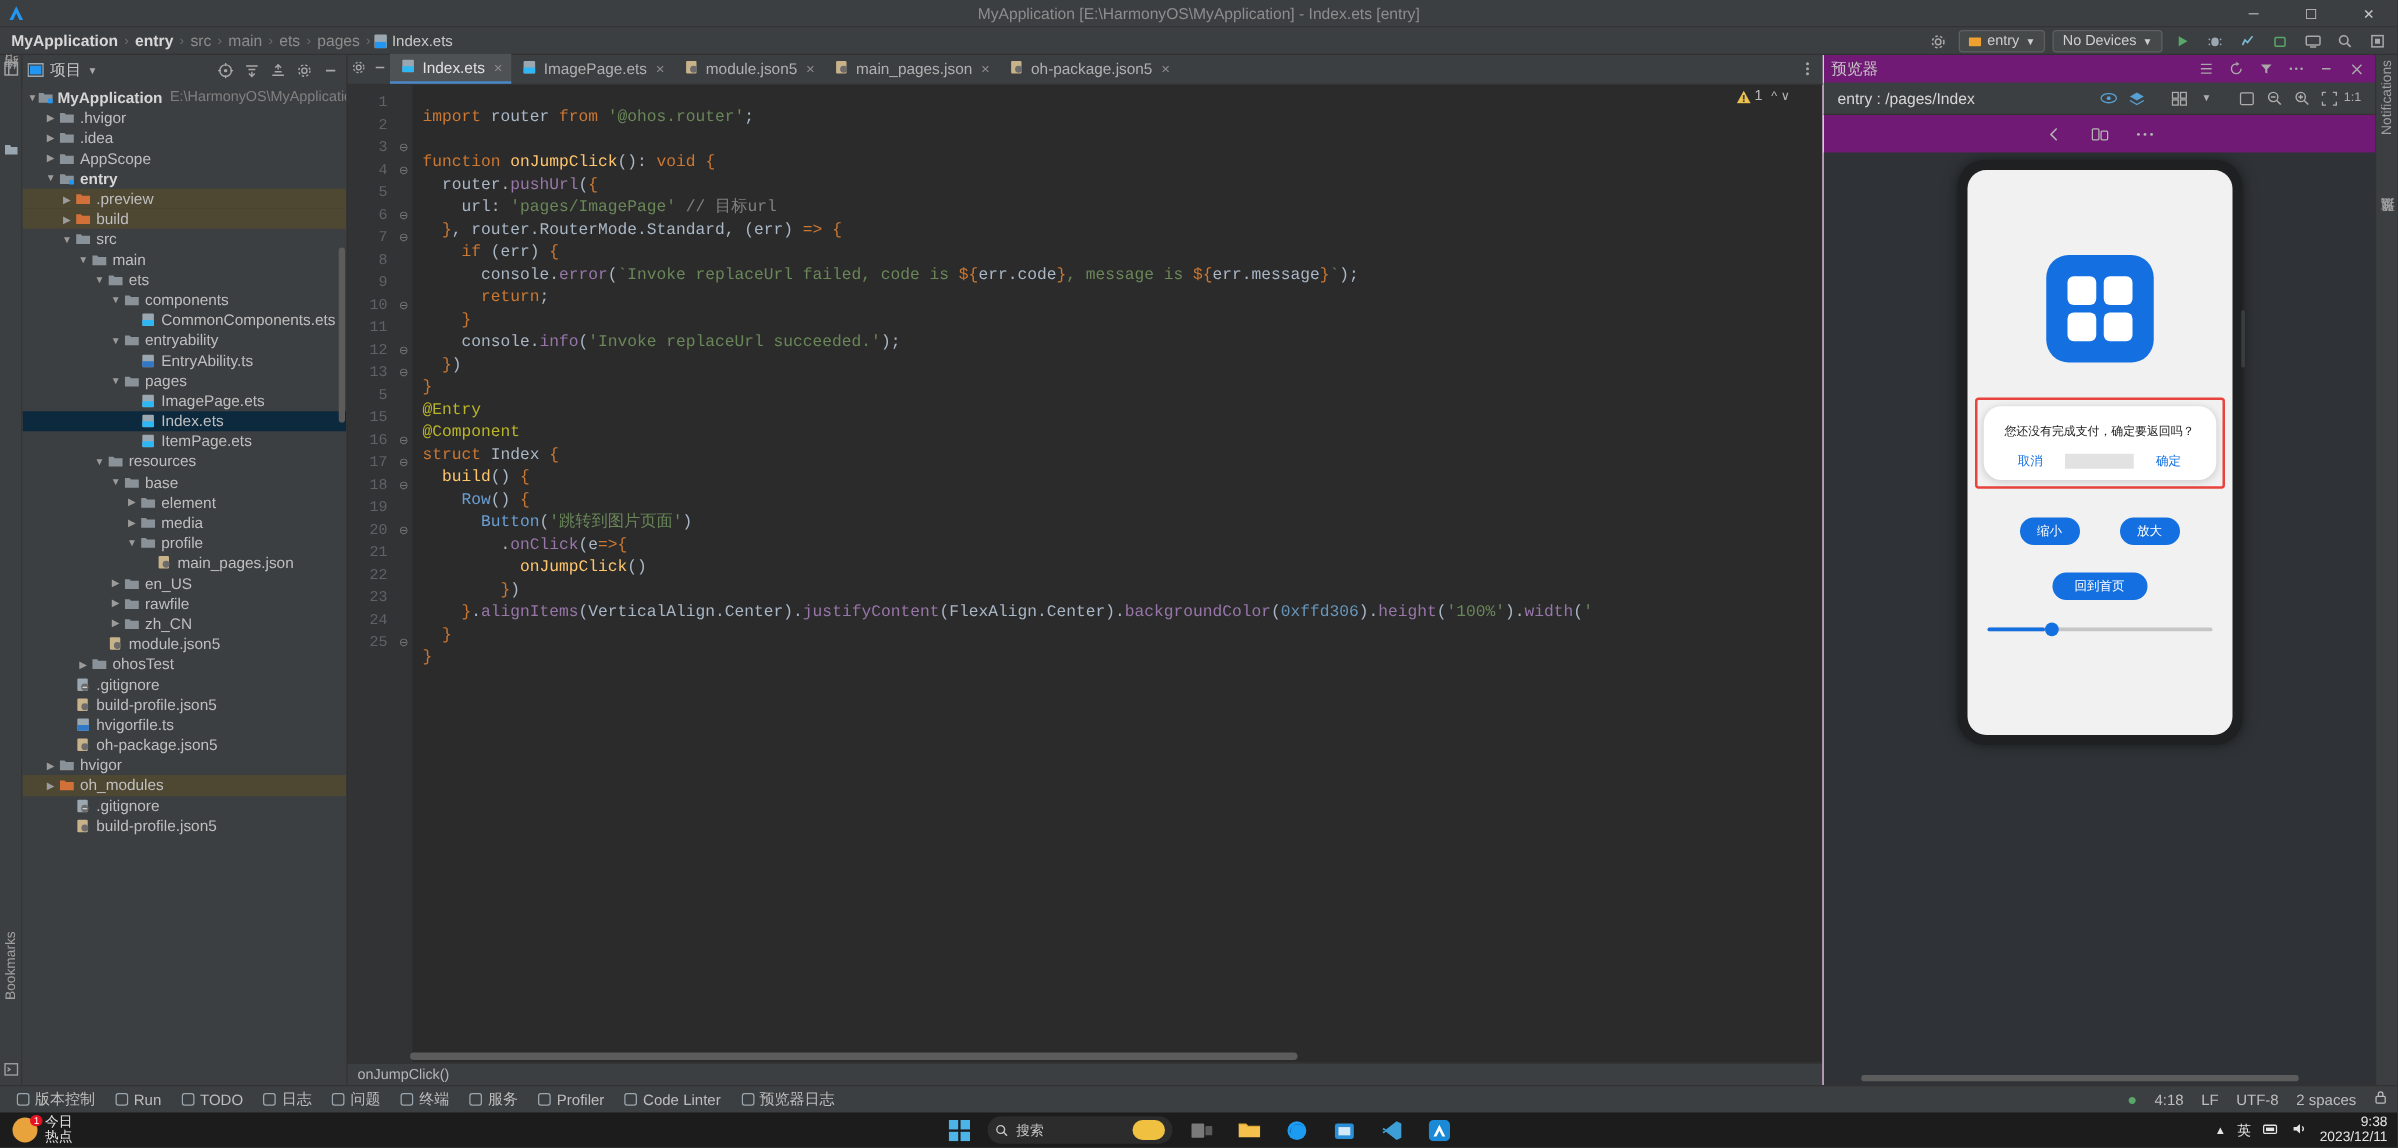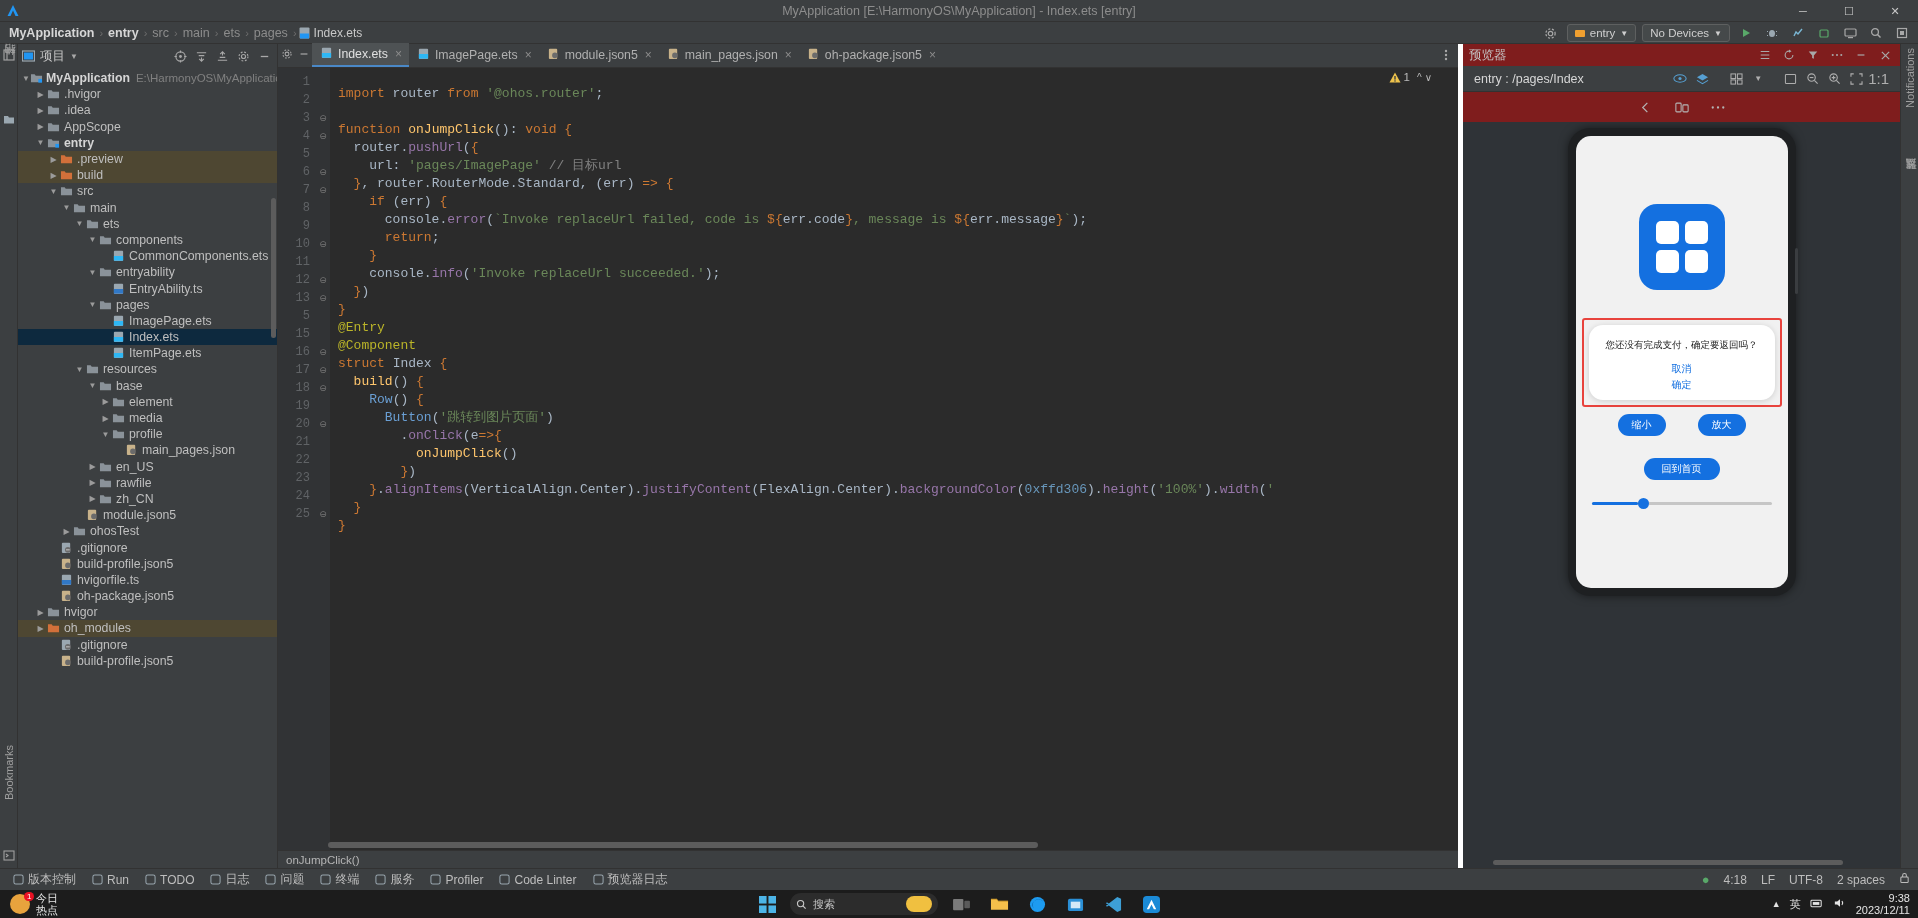--- a/index.html
+++ b/index.html
@@ -98,21 +98,21 @@
   }
   .code div{ height:18px; }
   .kw{color:#cc7832;} .str{color:#6a8759;} .cmt{color:#808080;} .fn{color:#ffc66d;}
   .num{color:#6897bb;} .deco{color:#bbb529;} .type{color:#a9b7c6;} .cls{color:#a9b7c6;}
   .purple{color:#9876aa;} .brace{color:#cc7832;} .blue{color:#6a9fd4;}
   .warnbar{ position:absolute; top:3px; right:26px; display:flex; align-items:center; gap:3px; font-size:11.5px; color:#b9b9b9; z-index:5; }
   .codescroll-h{ position:absolute; bottom:2px; left:50px; width:710px; height:6px; background:#5c5c5c; border-radius:3px; }
   .editor-status{ height:18px; background:#3c3f41; display:flex; align-items:center; padding-left:8px; font-size:11.5px; color:#b5b5b5; border-top:1px solid #323232; }
 
   
-  .preview{ width:442px; background:#7f1d1d; display:flex; flex-direction:column; border-left:5px solid #ffffff; }
+  .preview{ width:442px; background:#701a75; display:flex; flex-direction:column; border-left:1px solid #ffffff; }
   .prev-head{ height:22px; display:flex; align-items:center; padding:0 6px; gap:6px; color:#c5c5c5; font-size:12.5px; }
   .prev-head .sp{ flex:1; }
   .prev-ico{ width:18px; height:18px; display:flex; align-items:center; justify-content:center; color:#a8a8a8; }
   .prev-tool{ height:26px; background:#3c3f41; display:flex; align-items:center; padding:0 11px; gap:2px; border-bottom:1px solid #323232; }
   .prev-route{ color:#d7d7d7; font-size:12.5px; margin-right:auto; }
   .prev-tool .pi{ width:20px; height:20px; display:flex; align-items:center; justify-content:center; color:#aeaeae; font-size:12px; }
   .prev-tool2{ height:30px; display:flex; align-items:center; justify-content:center; gap:18px; color:#b5b5b5; }
   .prev-body{ flex:1; background:#2f3337; display:flex; align-items:flex-start; justify-content:center; padding-top:6px; position:relative; overflow:hidden; }
   .prev-scroll{ position:absolute; bottom:3px; left:30px; width:350px; height:5px; background:#5c5c5c; border-radius:3px; }
 
@@ -125,21 +125,21 @@
   .phone-btn{ position:absolute; right:-2px; top:120px; width:3px; height:46px; background:#3a3d40; border-radius:2px; }
   .app-logo{
     position:absolute; left:50%; transform:translateX(-50%); top:68px;
     width:86px; height:86px; background:#1470e0; border-radius:18px;
     display:grid; grid-template-columns:1fr 1fr; grid-template-rows:1fr 1fr; gap:6px; padding:17px;
   }
   .app-logo i{ background:#ffffff; border-radius:5px; display:block; }
   .dialog-hl{ position:absolute; left:6px; right:6px; top:182px; border:2px solid #e8433d; border-radius:3px; padding:5px; }
   .dialog{ background:#ffffff; border-radius:14px; padding:14px 10px 8px; box-shadow:0 1px 6px rgba(0,0,0,.15); }
   .dialog-msg{ text-align:center; color:#1a1a1a; font-size:9.5px; margin-bottom:10px; }
-  .dialog-btns{ display:flex;flex-direction:column; }
+  .dialog-btns{ display:flex; }
   .dialog-btns span{ flex:1; text-align:center; color:#1470e0; font-size:10px; }
   .dlg-div{ width:1px; background:#e2e2e2; margin:1px 0; }
   .pbtn-row{ position:absolute; left:0; right:0; top:278px; display:flex; justify-content:center; gap:32px; }
   .pbtn{ background:#1470e0; color:#fff; border-radius:12px; font-size:10px; padding:4px 14px; text-align:right; }
   .pbtn-wide{ position:absolute; left:50%; transform:translateX(-50%); top:322px; background:#1470e0; color:#fff; border-radius:12px; font-size:10px; padding:4px 18px; }
   .slider{ position:absolute; left:16px; right:16px; top:366px; height:3px; background:#c6c6c6; border-radius:2px; }
   .slider .fill{ position:absolute; left:0; top:0; height:3px; width:26%; background:#1470e0; border-radius:2px; }
   .slider .knob{ position:absolute; left:26%; top:-4px; width:11px; height:11px; border-radius:50%; background:#1470e0; }
 
   
@@ -907,21 +907,21 @@
               <circle cx="6" cy="6" r="4" fill="none" stroke="#aeaeae" stroke-width="1.2"></circle>
               <path d="M4 6 L8 6 M6 4 L6 8" stroke="#aeaeae" stroke-width="1.2"></path>
               <path d="M9 9 L12.5 12.5" stroke="#aeaeae" stroke-width="1.3"></path>
             </svg>
         </span>
         <span class="pi">
           <svg width="13" height="12" viewBox="0 0 14 13">
               <path d="M1 4 L1 1 L4 1 M10 1 L13 1 L13 4 M13 9 L13 12 L10 12 M4 12 L1 12 L1 9" stroke="#aeaeae" stroke-width="1.2" fill="none"></path>
             </svg>
         </span>
-        <span class="pi" style="width:auto;font-size:15px;">1:1</span>
+        <span class="pi" style="width:auto;font-size:10px;">1:1</span>
       </div>
       <div class="prev-tool2">
         <span class="prev-ico">
           <svg width="13" height="13" viewBox="0 0 14 14">
               <path d="M9 2 L4 7 L9 12" stroke="#b5b5b5" stroke-width="1.3" fill="none"></path>
             </svg>
         </span>
         <span class="prev-ico">
           <svg width="14" height="13" viewBox="0 0 16 14">
               <rect x="1" y="2" width="6" height="10" fill="none" stroke="#b5b5b5" stroke-width="1.2" rx="1"></rect>

